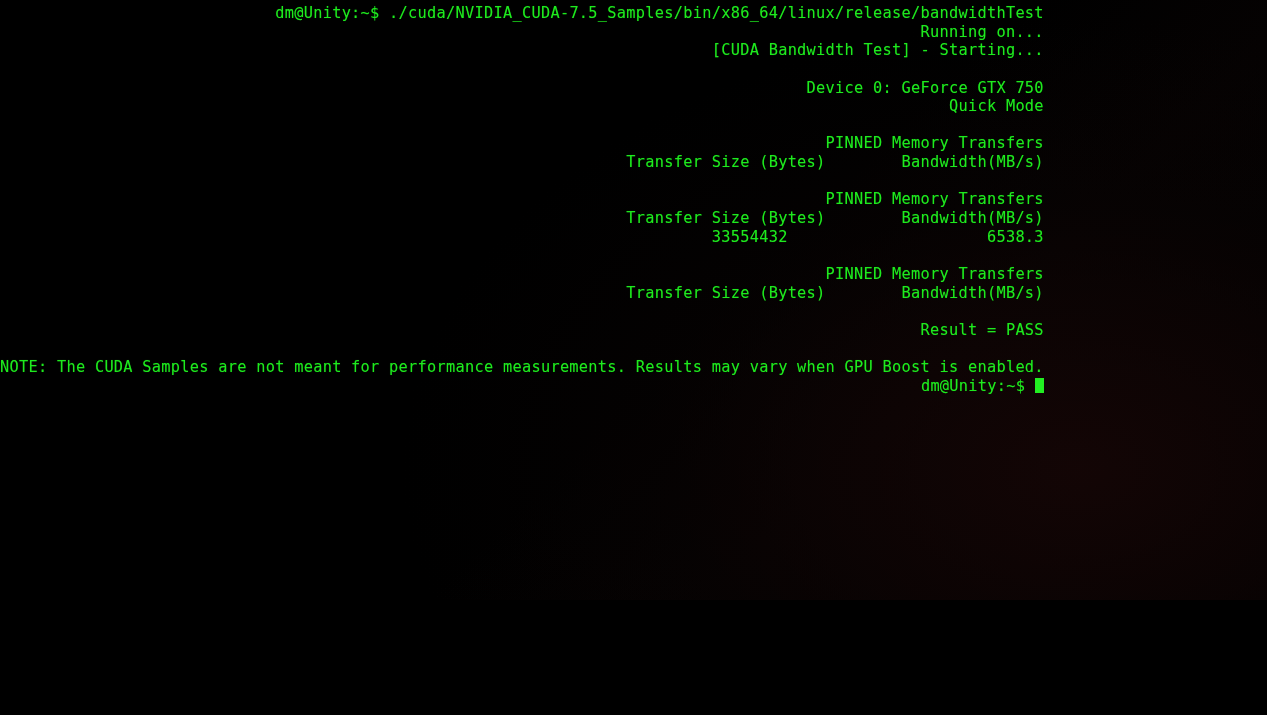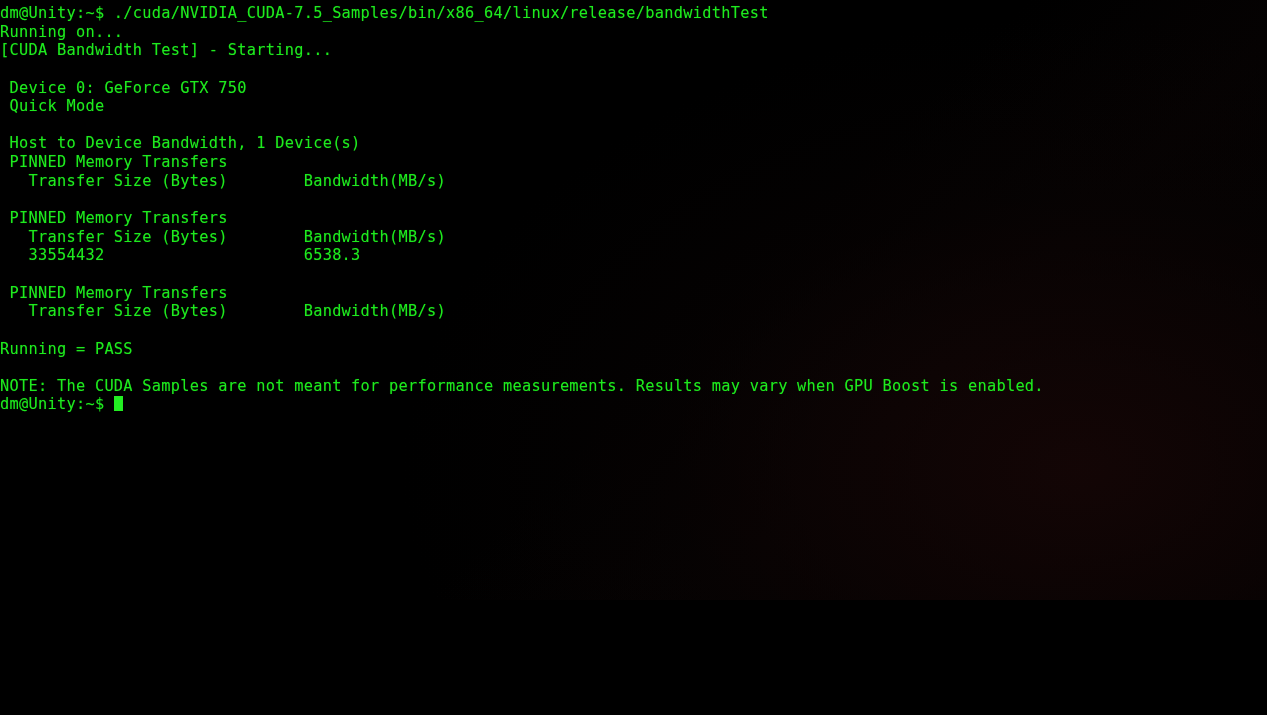--- a/index.html
+++ b/index.html
@@ -12,20 +12,21 @@
     height: 715px;
     overflow: hidden;
     font-family: "DejaVu Sans Mono", "Liberation Mono", monospace;
   }
 
   #screen {
     position: relative;
     width: 1267px;
     height: 715px;
     background: #bef264;
+    text-align: right;
   }
 
   
   #terminal {
     position: absolute;
     left: 0;
     top: 0;
     width: 1267px;
     height: 600px;
     background:
@@ -99,32 +100,31 @@
   <div id="terminal">
     <div id="console">
 
       <div class="line">dm@Unity:~$ ./cuda/NVIDIA_CUDA-7.5_Samples/bin/x86_64/linux/release/bandwidthTest</div>
       <div class="line">Running on...</div>
       <div class="line">[CUDA Bandwidth Test] - Starting...</div>
       <div class="line blank"></div>
       <div class="line"> Device 0: GeForce GTX 750</div>
       <div class="line"> Quick Mode</div>
       <div class="line blank"></div>
-      <div class="line"> Host to Device Bandwidth, 1 Device(s)</div>
       <div class="line"> PINNED Memory Transfers</div>
       <div class="line">   Transfer Size (Bytes)        Bandwidth(MB/s)</div>
       <div class="line blank"></div>
       <div class="line"> PINNED Memory Transfers</div>
       <div class="line">   Transfer Size (Bytes)        Bandwidth(MB/s)</div>
       <div class="line">   33554432                     6538.3</div>
       <div class="line blank"></div>
       <div class="line"> PINNED Memory Transfers</div>
       <div class="line">   Transfer Size (Bytes)        Bandwidth(MB/s)</div>
       <div class="line blank"></div>
-      <div class="line">Running = PASS</div>
+      <div class="line">Result = PASS</div>
       <div class="line blank"></div>
       <div class="line">NOTE: The CUDA Samples are not meant for performance measurements. Results may vary when GPU Boost is enabled.</div>
 
       <div class="cursorline"><span class="prompt-text">dm@Unity:~$ </span><span class="cursor-block"></span></div>
 
     </div>
   </div>
 
   <div id="desktop-below"></div>
 

